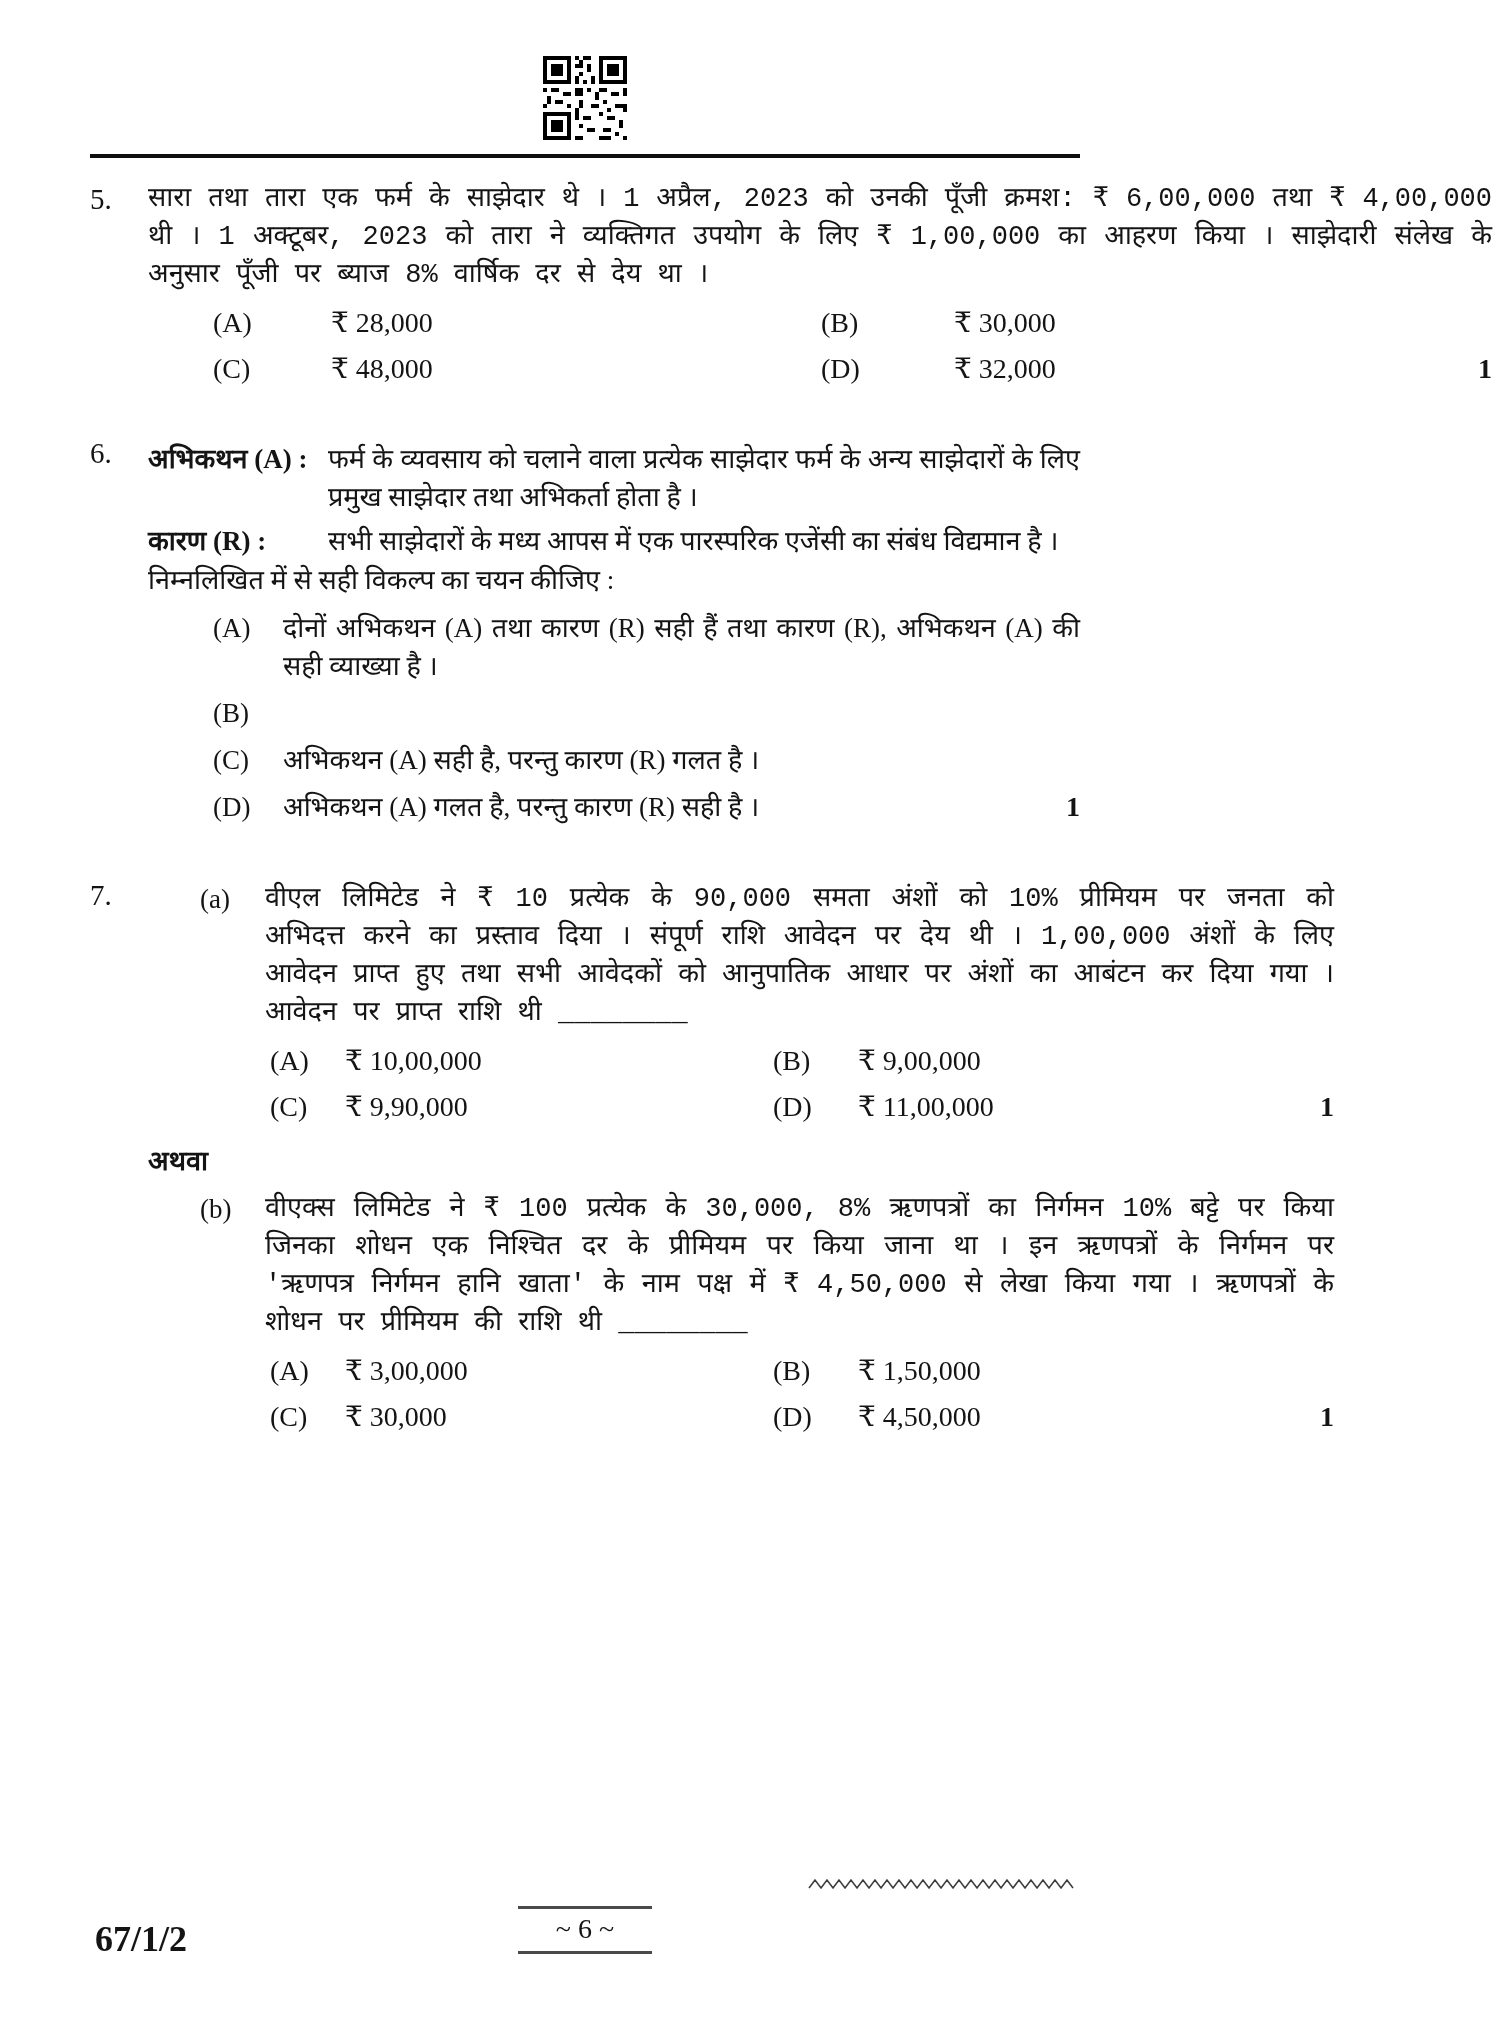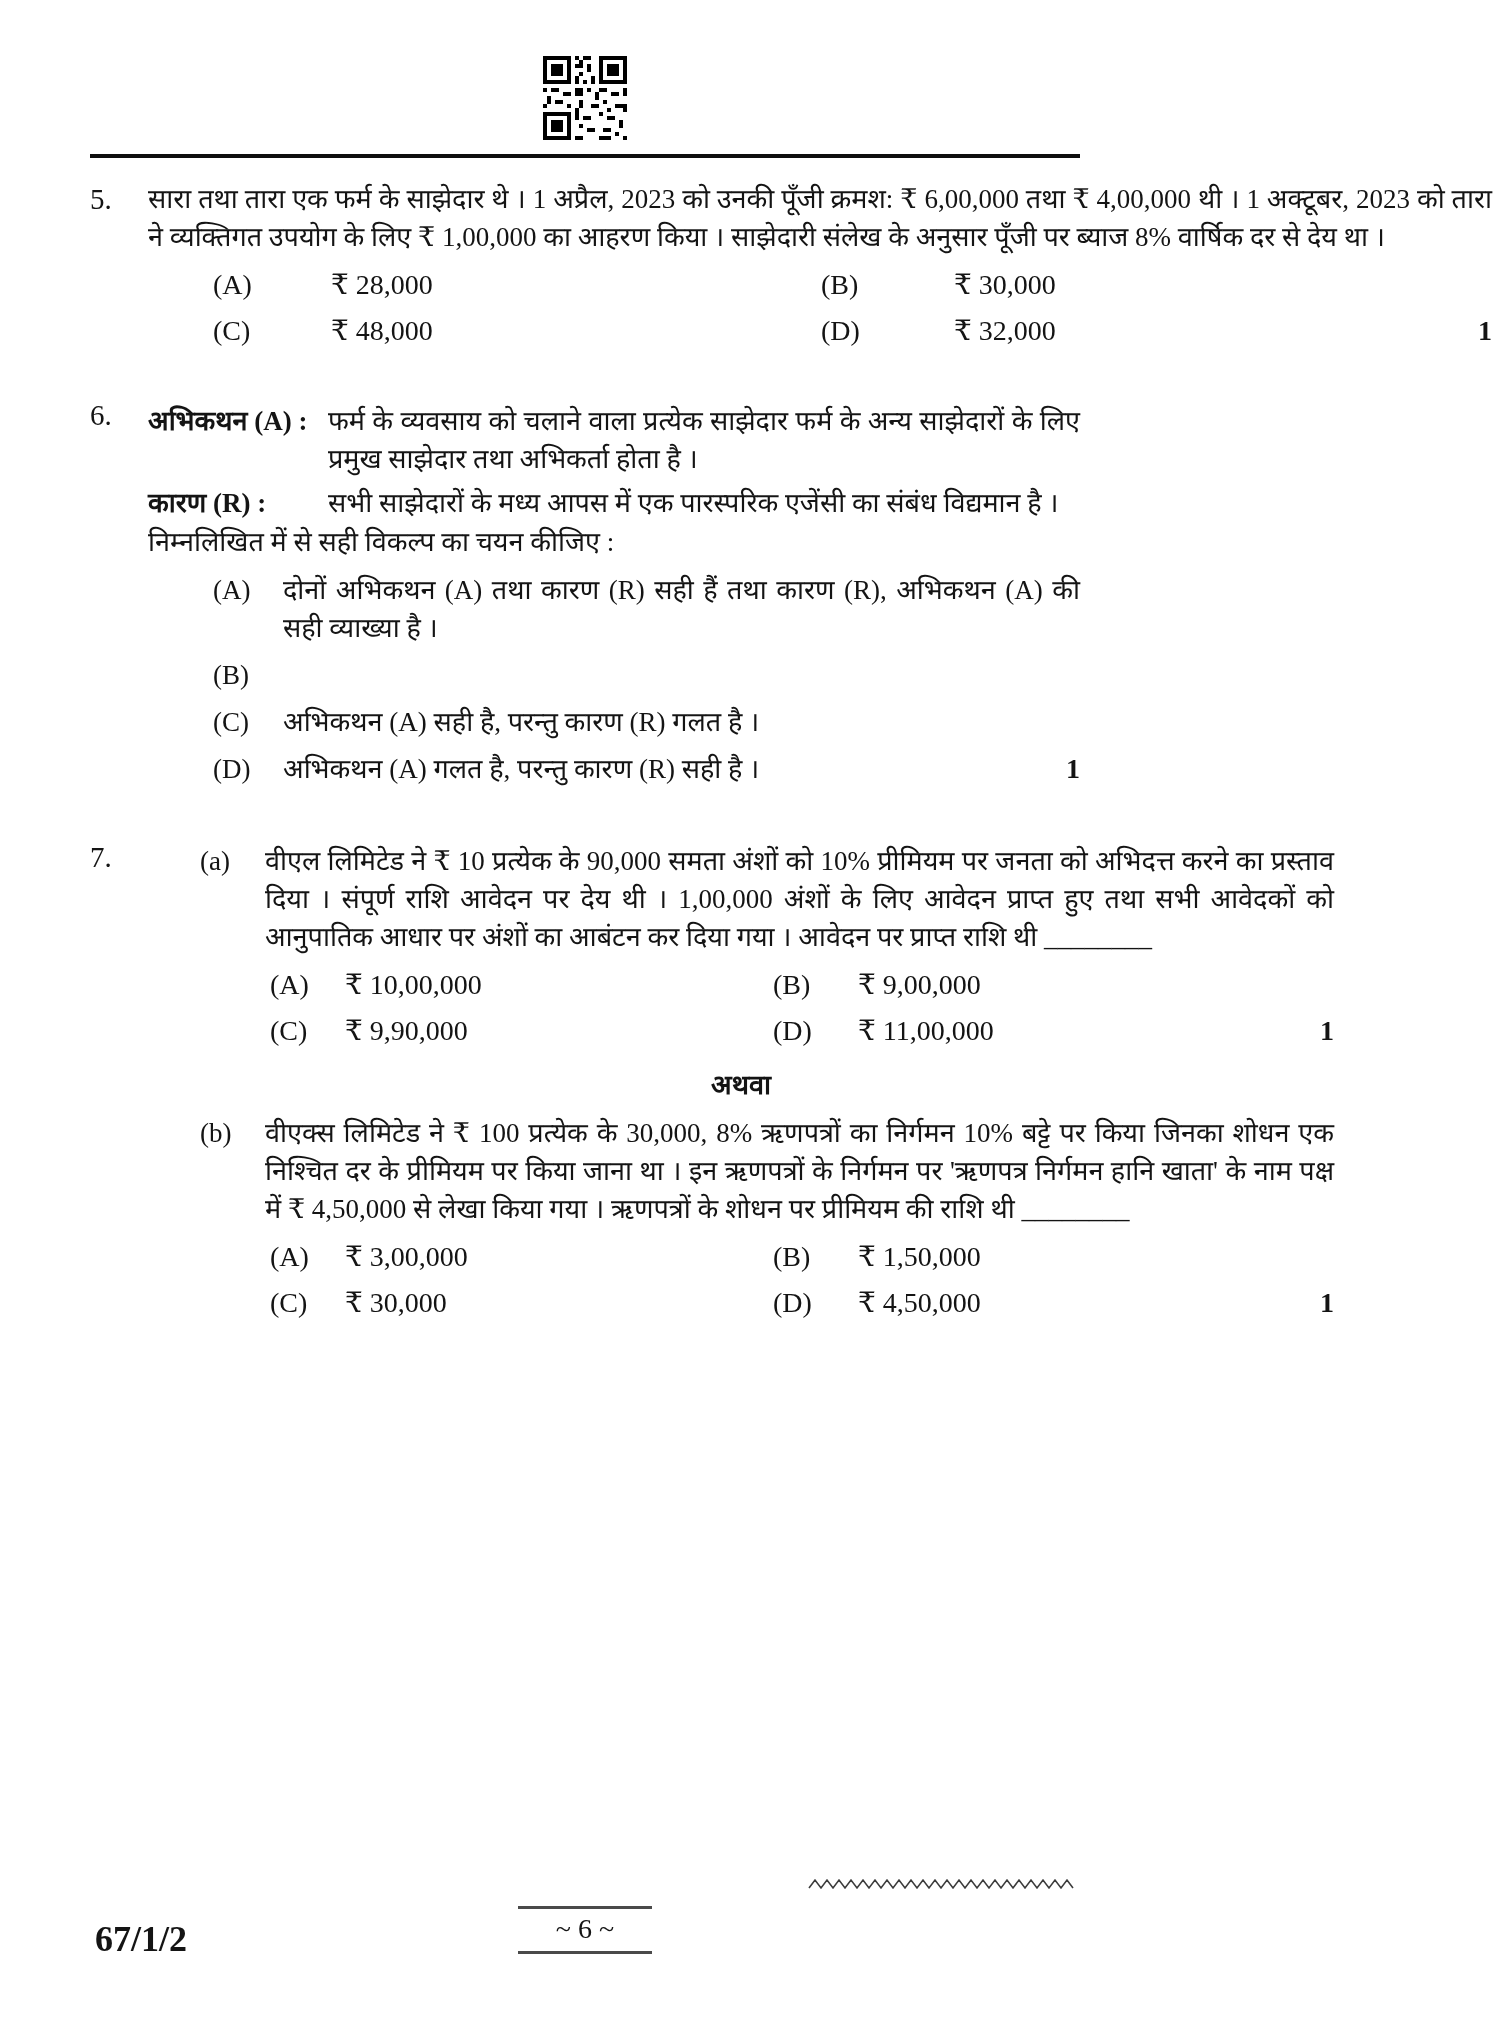--- a/index.html
+++ b/index.html
@@ -18,21 +18,21 @@
   .qr-wrap { text-align: center; padding-top: 56px; }
   .top-rule { height: 4px; background: #0e0e0e; margin-top: 10px; }
 
   .q { display: flex; }
   .q5 { margin-top: 22px; }
   .q6 { margin-top: 46px; }
   .q7 { margin-top: 50px; }
   .qnum { width: 58px; flex-shrink: 0; font-size: 29px; line-height: 38px; }
   .qbody { flex: 1; font-size: 27px; line-height: 38px; }
   p { margin: 0; }
-  .just { text-align: justify; }
+  .just { text-align: justify; font-family: Liberation Mono, monospace; }
   .qline { margin-top: 14px; }
 
   
   .opts { margin-top: 10px; }
   .opt-row { display: flex; margin-top: 8px; font-size: 28px; line-height: 38px; }
   .opts-q5 .opt-row { padding-left: 65px; }
   .opts-q5 .olab { width: 70px; flex-shrink: 0; }
   .opts-q5 .oval { width: 490px; flex-shrink: 0; margin-left: 48px; }
   .opts-q5 .lab2 { width: 85px; flex-shrink: 0; }
   .opts-q7 .opt-row { padding-left: 5px; }
@@ -51,21 +51,21 @@
   
   .opt-para { display: flex; position: relative; margin-top: 9px; padding-left: 65px; }
   .opt-para .olab6 { width: 70px; flex-shrink: 0; }
   .opt-para .otext6 { flex: 1; text-align: justify; }
   .mark-abs { position: absolute; right: 0; top: 0; font-weight: bold; font-size: 28px; }
 
   
   .part { display: flex; margin-top: 4px; }
   .part-label { width: 65px; margin-left: 52px; flex-shrink: 0; }
   .part-body { flex: 1; }
-  .or-label { text-align: center; font-weight: bold; margin-top: 16px; margin-bottom: 10px; }
+  .or-label { text-align: left; font-weight: bold; margin-top: 16px; margin-bottom: 10px; }
 
   
   .footer-code { position: absolute; left: 95px; top: 1918px; font-weight: bold; font-size: 36px; }
   .page-num-box {
     position: absolute; left: 518px; top: 1906px; width: 134px;
     text-align: center; font-size: 28px; padding: 4px 0 6px;
     border-top: 3px solid #4a4a4a; border-bottom: 3px solid #4a4a4a;
   }
   .squiggle { position: absolute; left: 808px; top: 1876px; }
 </style>

